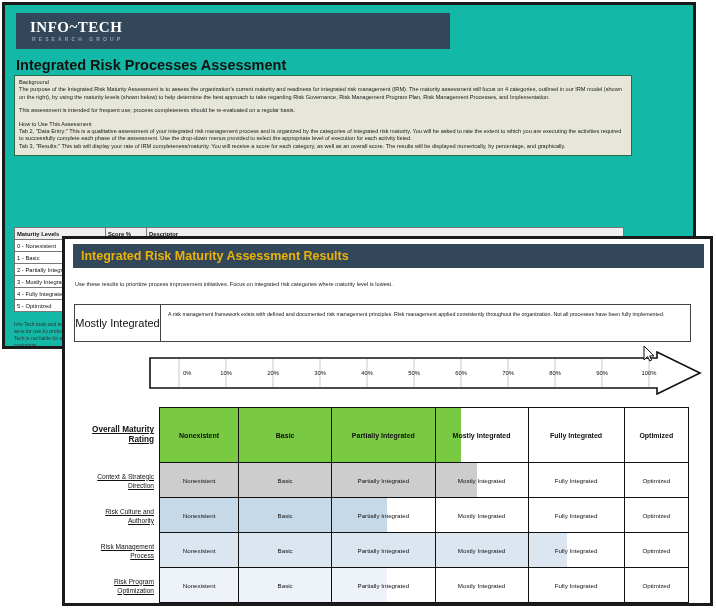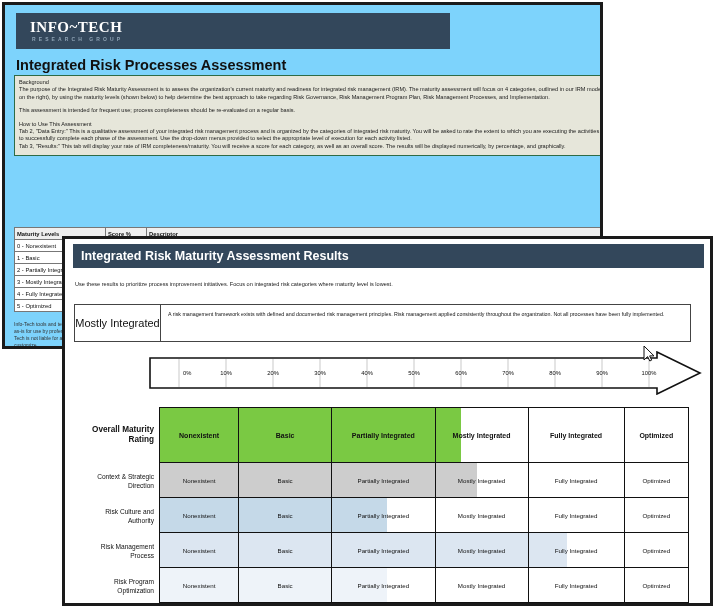--- a/index.html
+++ b/index.html
@@ -5,22 +5,22 @@
   html,body{margin:0;padding:0;}
   body{
     width:716px;height:609px;position:relative;overflow:hidden;
     background:#ffffff;
     font-family:"Liberation Sans", sans-serif;
     -webkit-font-smoothing:antialiased;
   }
 
   
   .back-doc{
-    position:absolute;left:2px;top:2px;width:601px;height:347px;
-    background:#7dd3fc;border:3px solid #1a1a1a;box-sizing:border-box;
+    position:absolute;left:2px;top:2px;width:694px;height:347px;
+    background:#14b8a6;border:3px solid #1a1a1a;box-sizing:border-box;
     overflow:hidden;
   }
   .logo-bar{
     position:absolute;left:11px;top:8px;width:434px;height:36px;
     background:#33475b;
   }
   .logo-main{
     position:absolute;left:14px;top:6px;color:#ffffff;
     font-family:"Liberation Serif", serif;
     font-size:15px;font-weight:bold;letter-spacing:0.5px;
@@ -66,21 +66,21 @@
   .front-doc{
     position:absolute;left:62px;top:236px;width:651px;height:370px;
     background:#ffffff;border:3px solid #1a1a1a;box-sizing:border-box;
     overflow:hidden;
   }
   .res-header{
     position:absolute;left:8px;top:5px;width:631px;height:24px;
     background:#33475b;
   }
   .res-header span{
-    position:absolute;left:8px;top:5px;color:#ffffff;
+    position:absolute;left:8px;top:5px;color:#eab308;
     font-size:12.5px;font-weight:bold;
   }
   .res-sub{
     position:absolute;left:10px;top:42px;font-size:5.6px;color:#1a1a1a;
   }
 
   
   .callout{
     position:absolute;left:9px;top:65px;width:617px;height:38px;
     border:1px solid #444;background:#fff;box-sizing:border-box;
@@ -109,21 +109,21 @@
 
   
   .matrix{
     position:absolute;left:24px;top:168px;width:600px;
   }
   .mrow{position:relative;display:flex;}
   .rowlabel{
     width:70px;flex:0 0 70px;display:flex;align-items:center;
     justify-content:flex-end;text-align:right;
     padding-right:5px;box-sizing:border-box;
-    font-size:6.6px;line-height:9px;color:#111;
+    font-size:6.6px;line-height:9px;color:#111;text-decoration:underline;
   }
   .rowlabel.overall{font-weight:bold;font-size:8.2px;line-height:10px;}
   .cells{
     position:relative;flex:1;display:flex;
     border:1.6px solid #111;box-sizing:border-box;
   }
   .mrow.header .cells{border-width:1.8px;}
   .fillbar{
     position:absolute;left:0;top:0;bottom:0;z-index:0;
   }

